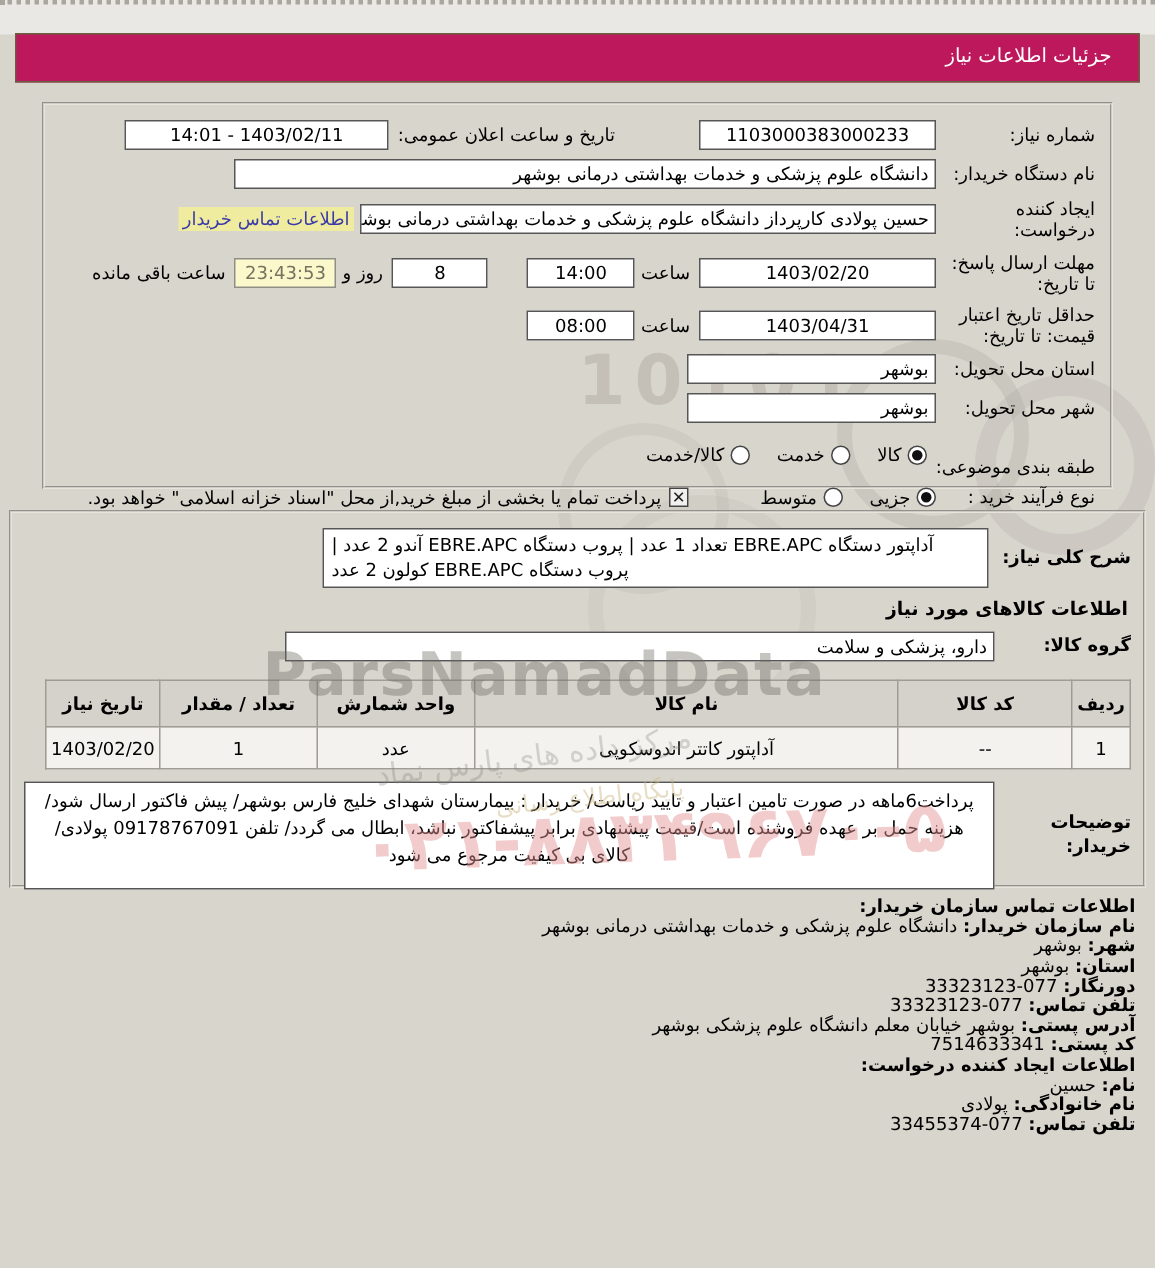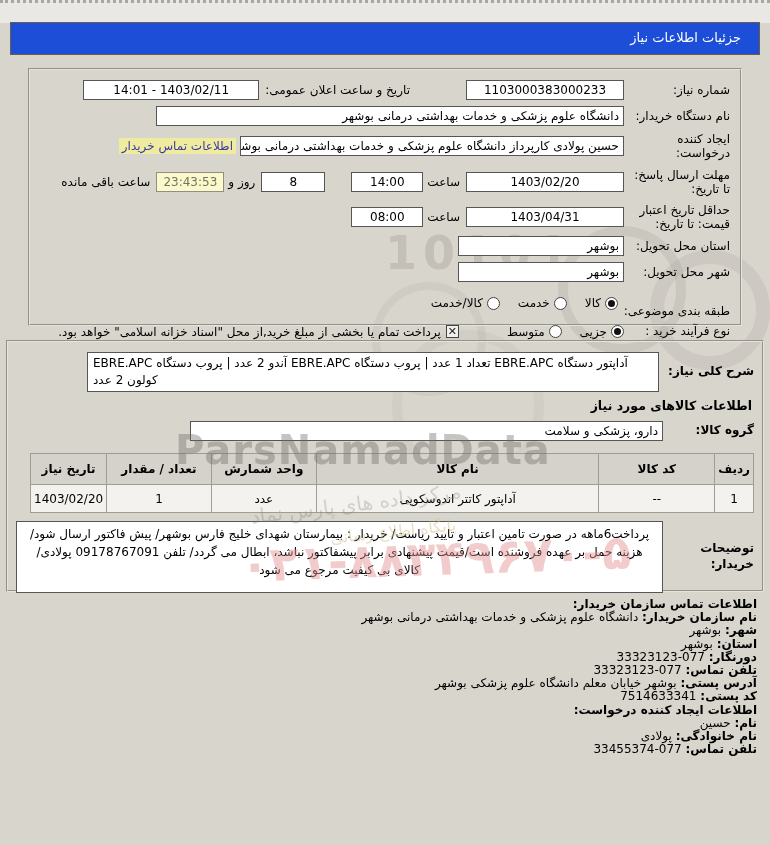--- a/index.html
+++ b/index.html
@@ -9,21 +9,21 @@
     font-family:"DejaVu Sans",sans-serif;color:#000;
   }
   .page{position:relative;width:770px;height:845px;}
 
   
   .top-strip{position:absolute;top:0;left:0;right:0;height:20px;background:#eae8e4;border-top:3px dotted #a9a69e;}
 
   
   .titlebar{
     position:absolute;top:22px;right:10px;left:10px;height:33px;
-    background:#1d4ed8;border:1px solid #6b5c42;box-sizing:border-box;
+    background:#be185d;border:1px solid #6b5c42;box-sizing:border-box;
     color:#fff;font-size:13px;line-height:30px;padding-right:18px;z-index:2;
   }
 
   .panel{position:absolute;border:2px groove #e7e4dc;box-sizing:border-box;z-index:2;}
   .box1{top:68px;right:28px;width:714px;height:258px;padding:10px 10px 0 8px;}
   .box2{top:340px;right:6px;width:758px;height:252px;padding:10px 8px 0 8px;}
 
   .row{display:flex;align-items:center;font-size:12px;}
   .mb6{margin-bottom:6px;} .mb3{margin-bottom:3px;}
   .lblz{flex:0 0 106px;line-height:1.18;}
@@ -45,21 +45,21 @@
   .contact-link{color:#3a3aa8;background:#f0ec9f;padding:1px 3px;margin-right:4px;white-space:nowrap;cursor:pointer;}
 
   .radio{width:13px;height:13px;border:1px solid #444;border-radius:50%;background:#fff;box-sizing:border-box;margin-left:4px;position:relative;flex:0 0 auto;}
   .radio.on::after{content:"";position:absolute;inset:2px;background:#101010;border-radius:50%;}
   .rlabel{margin-left:18px;white-space:nowrap;}
   .checkbox{width:13px;height:13px;border:1px solid #444;background:#f1f0ec;box-sizing:border-box;margin-left:5px;font-size:11px;line-height:11px;text-align:center;color:#222;flex:0 0 auto;}
   .checkbox.on::before{content:"\2715";}
   .chk-gap{margin-right:30px;}
 
   .descbox{
-    width:572px;height:40px;background:#fff;border:1px solid #565656;box-sizing:border-box;
+    width:444px;height:40px;background:#fff;border:1px solid #565656;box-sizing:border-box;
     font-size:12px;line-height:1.45;padding:2px 5px;text-align:left;overflow:hidden;
   }
   .heading{font-weight:bold;font-size:12.5px;margin:2px 2px 8px;}
   .gtable{border-collapse:collapse;width:724px;margin:12px 0 8px 0;}
   .gtable th,.gtable td{border:1px solid #9f9c95;text-align:center;padding:0 3px;}
   .gtable th{background:#d5d2cb;font-weight:bold;font-size:12px;height:30px;}
   .gtable td{background:#f3f2ee;font-size:12px;height:27px;}
   .c-row{width:28px;} .c-code{width:112px;} .c-name{width:284px;} .c-unit{width:100px;} .c-qty{width:100px;}
 
   .notesbox{

